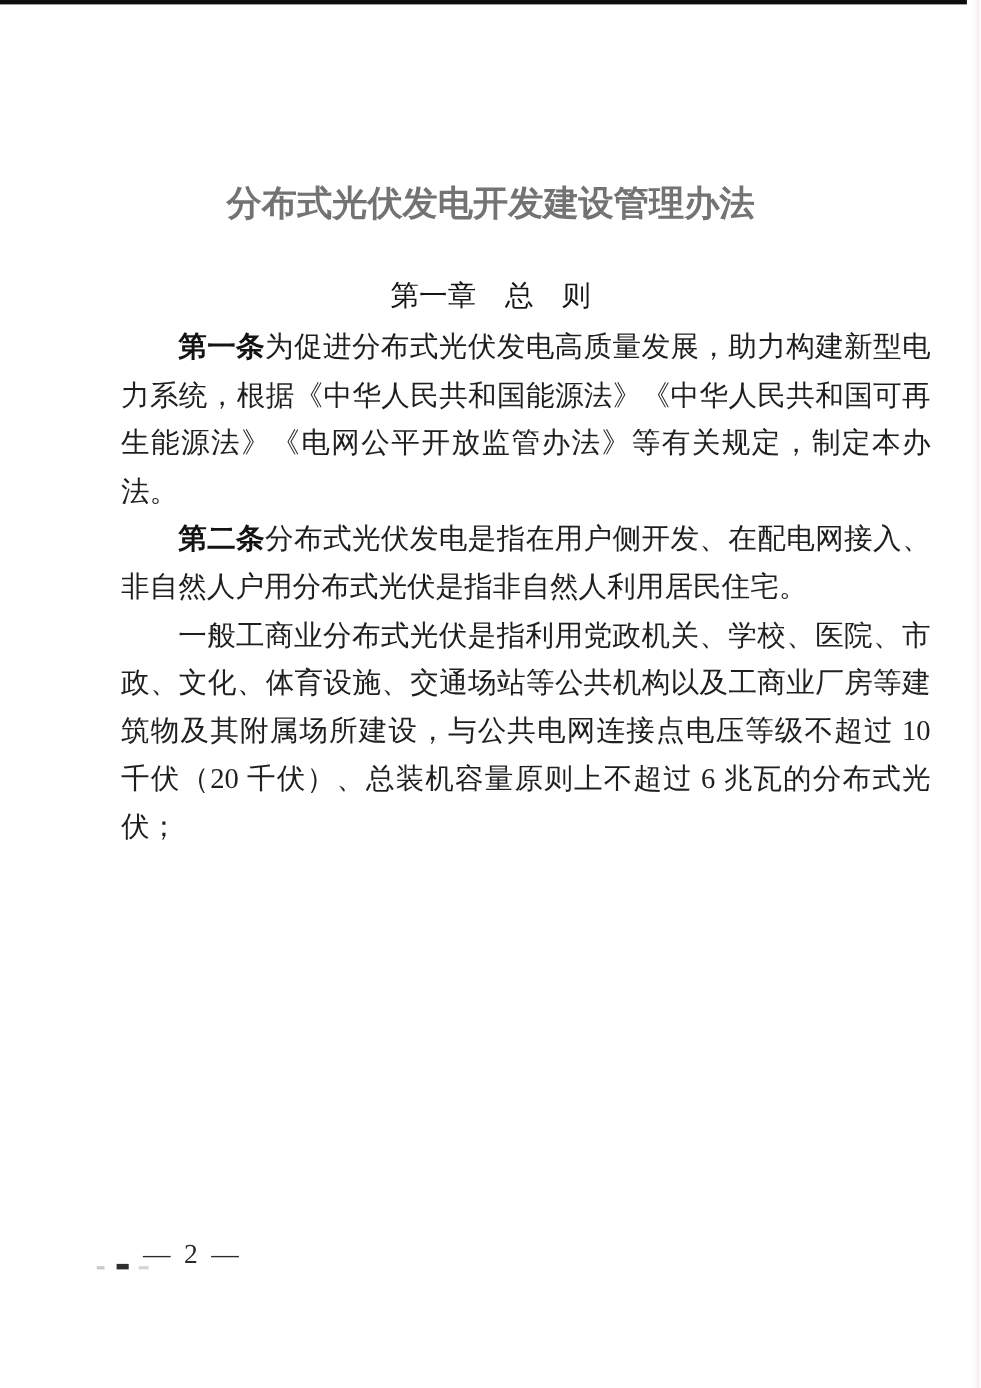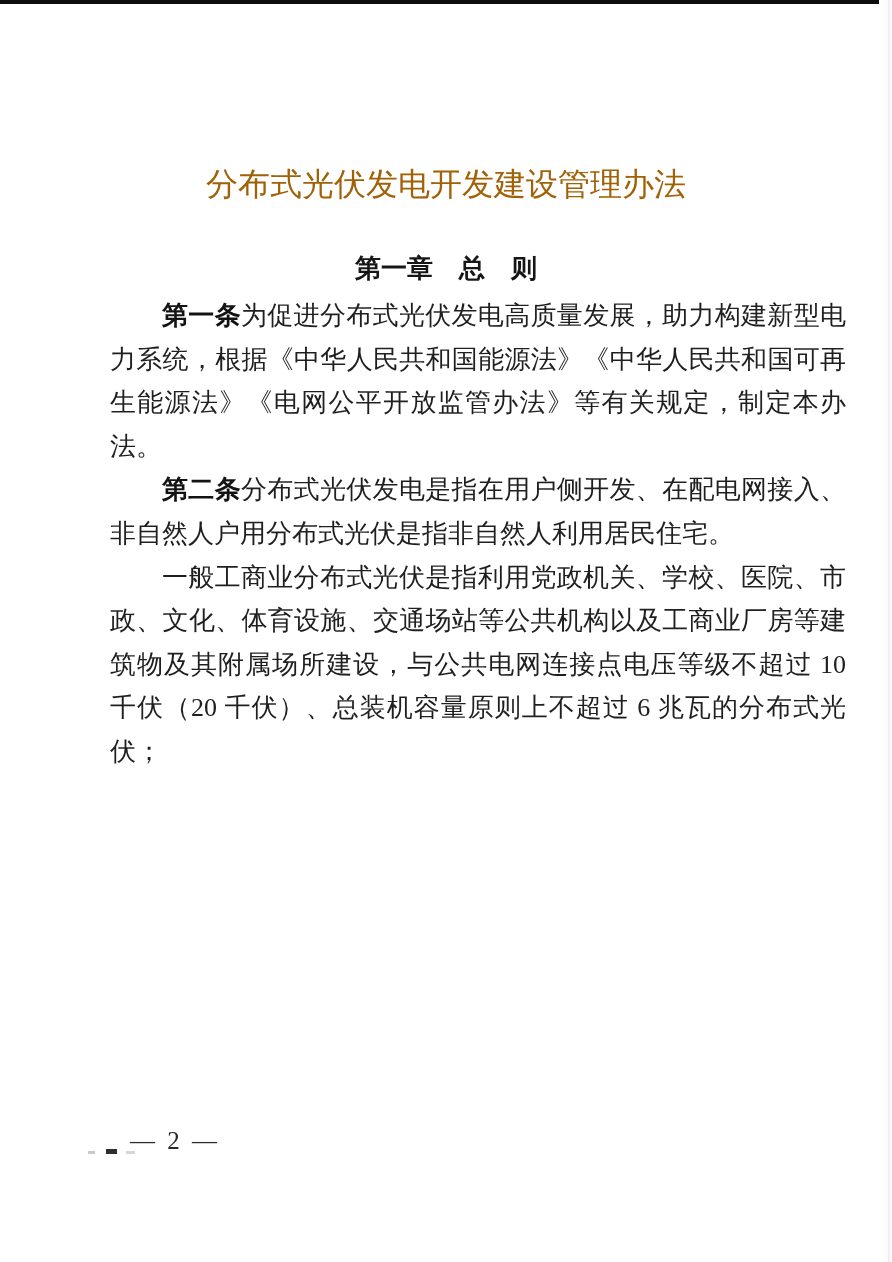--- a/index.html
+++ b/index.html
@@ -26,31 +26,31 @@
   }
   .right-line {
     position: absolute; top: 0; left: 888px;
     width: 2px; height: 1262px; background: #f5edf2;
   }
   .doc-title {
     position: absolute; top: 163px; left: 0; width: 100%;
     margin: 0;
     text-align: center;
     font-family: "Liberation Serif", serif;
-    font-weight: 400;
+    font-weight: 700;
     font-size: 32px;
     letter-spacing: 0px;
-    color: #a16207;
+    color: #737373;
   }
   .chapter-heading {
     position: absolute; top: 251px; left: 0; width: 100%;
     margin: 0;
     text-align: center;
     font-family: "Liberation Sans", sans-serif;
-    font-weight: 700;
+    font-weight: 400;
     font-size: 26px;
     color: #161616;
   }
   .content {
     position: absolute; top: 294px; left: 110px;
     width: 736px;
     font-size: 26px;
     line-height: 43.6px;
     text-align: justify;
   }

